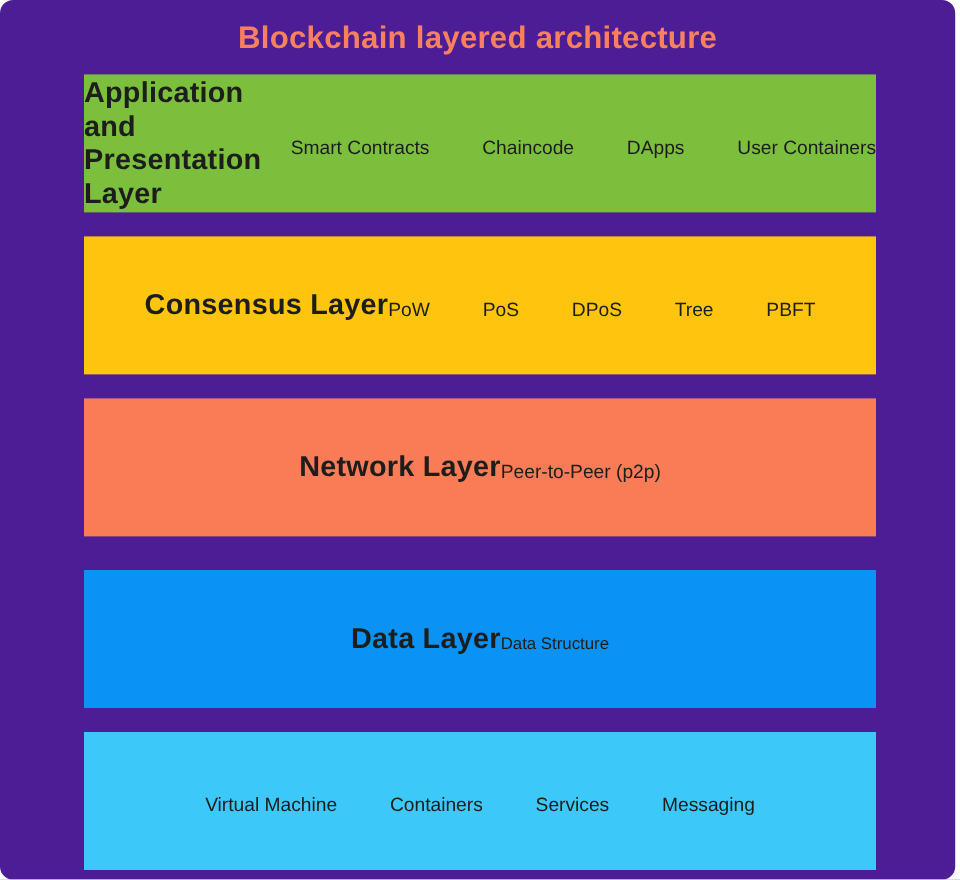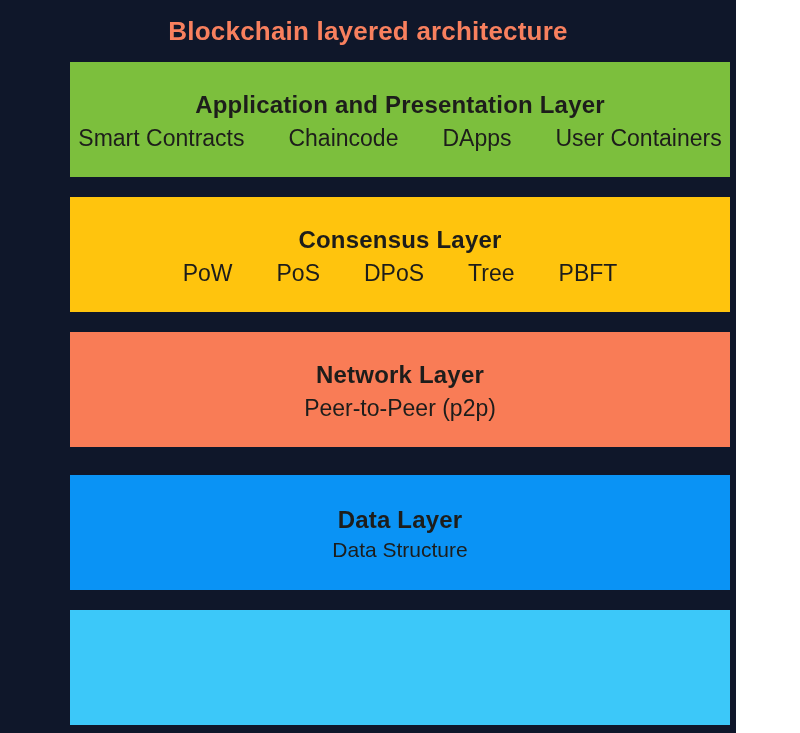--- a/index.html
+++ b/index.html
@@ -5,69 +5,69 @@
   html, body {
     margin: 0;
     padding: 0;
     background: #ffffff;
     width: 800px;
     height: 733px;
     font-family: "Liberation Sans", sans-serif;
     -webkit-font-smoothing: antialiased;
   }
   .page {
-    width: 736px;
+    width: 796px;
     height: 733px;
     overflow: hidden;
-    background: #0f172a;
+    background: #4c1d95;
+    border-radius: 11px;
   }
   .title {
     margin: 14px 0 14px 0;
     font-size: 26px;
     line-height: 34px;
     font-weight: 700;
     text-align: center;
     letter-spacing: 0.2px;
   }
   .layers {
     margin: 0 70px;
     width: 660px;
   }
   .layer {
     width: 660px;
     height: 115px;
     margin-bottom: 20px;
     display: flex;
-    flex-direction: column;
     align-items: center;
     justify-content: center;
     box-sizing: border-box;
   }
   .layer-heading {
     margin: 0;
     font-size: 24px;
     line-height: 28px;
     font-weight: 700;
     color: #1d1d1b;
     letter-spacing: 0.2px;
   }
   .layer-subheading {
     margin: 6px 0 0 0;
-    font-size: 21px;
+    font-size: 14px;
     line-height: 20px;
     font-weight: 400;
     color: #1d1d1b;
     text-align: center;
   }
   .item-row {
     margin-top: 9px;
     display: flex;
     justify-content: center;
     gap: 44px;
-    font-size: 23px;
+    font-size: 16px;
     line-height: 20px;
     color: #1d1d1b;
   }
   .item-row span {
     white-space: nowrap;
   }
 </style>
 </head>
 <body>
 
@@ -104,16 +104,22 @@
         <span>Peer-to-Peer (p2p)</span>
       </div>
     </section>
 
     <section class="layer" style="background-color: rgb(10, 147, 245); margin-top: 28px;">
       <h2 class="layer-heading">Data Layer</h2>
       <p class="layer-subheading">Data Structure</p>
     </section>
 
     <section class="layer" style="background-color: rgb(60, 200, 249);">
+      <div class="item-row">
+        <span>Virtual Machine</span>
+        <span>Containers</span>
+        <span>Services</span>
+        <span>Messaging</span>
+      </div>
     </section>
 
   </div>
 </div>
 
 </body></html>

